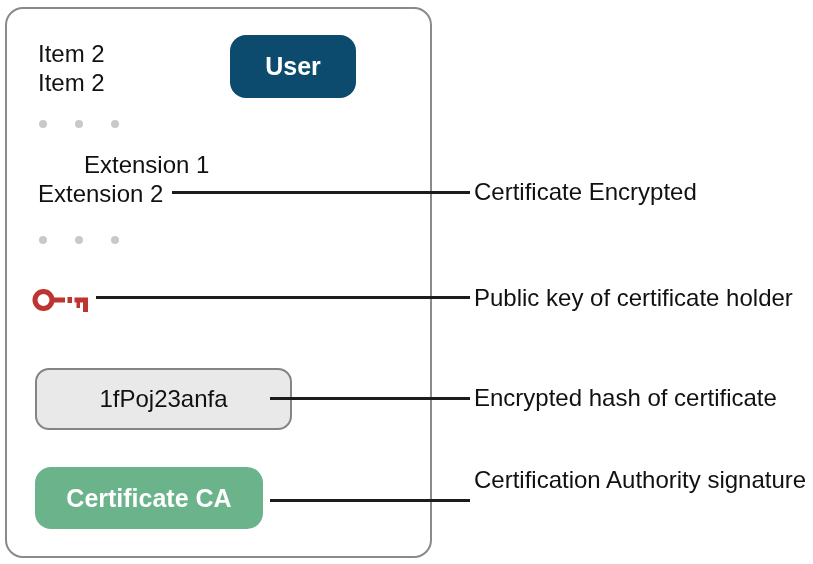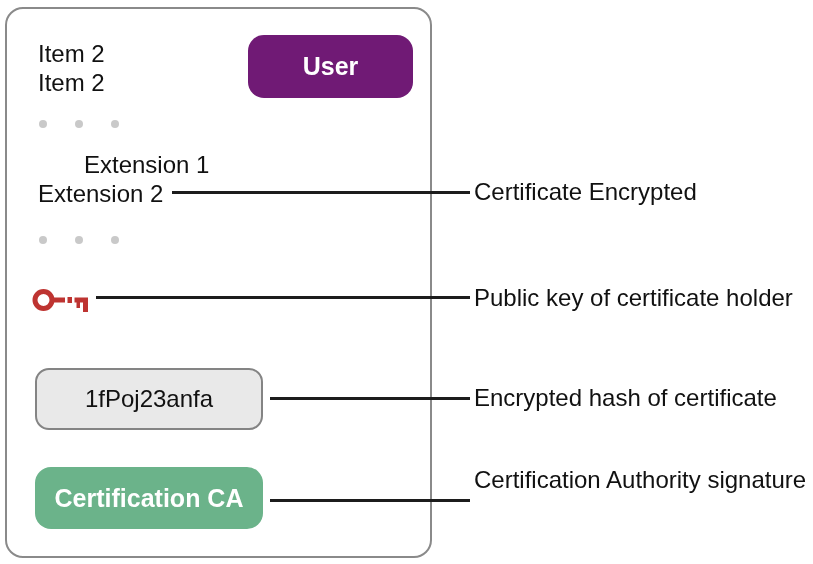--- a/index.html
+++ b/index.html
@@ -37,40 +37,40 @@
     position: absolute;
     display: flex;
     align-items: center;
     justify-content: center;
     color: #ffffff;
     font-size: 25px;
     font-weight: bold;
     white-space: nowrap;
   }
   .badge-user {
-    left: 248px;
+    left: 230px;
     top: 35px;
-    width: 165px;
+    width: 126px;
     height: 63px;
     border-radius: 16px;
-    background: #701a75;
+    background: #0c4a6e;
   }
   .badge-ca {
     left: 35px;
     top: 467px;
     width: 228px;
     height: 62px;
     border-radius: 16px;
     background: #6bb38a;
   }
   .hash-box {
     position: absolute;
     left: 35px;
     top: 368px;
-    width: 228px;
+    width: 257px;
     height: 62px;
     box-sizing: border-box;
     border: 2px solid #848484;
     border-radius: 14px;
     background: #e9e9e9;
     display: flex;
     align-items: center;
     justify-content: center;
     font-size: 24px;
     color: #111111;
@@ -144,21 +144,21 @@
     <rect x="42.5" y="11.5" width="13.5" height="5" fill="#be3431"></rect>
     <rect x="44.5" y="16" width="3.5" height="6" fill="#be3431"></rect>
     <rect x="51" y="16" width="5" height="10" fill="#be3431"></rect>
   </svg>
 
   <div class="hash-box">
     <span>1fPoj23anfa</span>
   </div>
 
   <div class="badge badge-ca">
-    <span>Certification CA</span>
+    <span>Certificate CA</span>
   </div>
 
   <div class="connector" style="left:172px; top:191px; width:298px;"></div>
   <div class="connector" style="left:96px; top:296px; width:374px;"></div>
   <div class="connector" style="left:270px; top:397px; width:200px;"></div>
   <div class="connector" style="left:270px; top:499px; width:200px;"></div>
 
   <div class="annotation" style="top:178px;">Certificate Encrypted</div>
   <div class="annotation" style="top:284px;">Public key of certificate holder</div>
   <div class="annotation" style="top:384px;">Encrypted hash of certificate</div>

